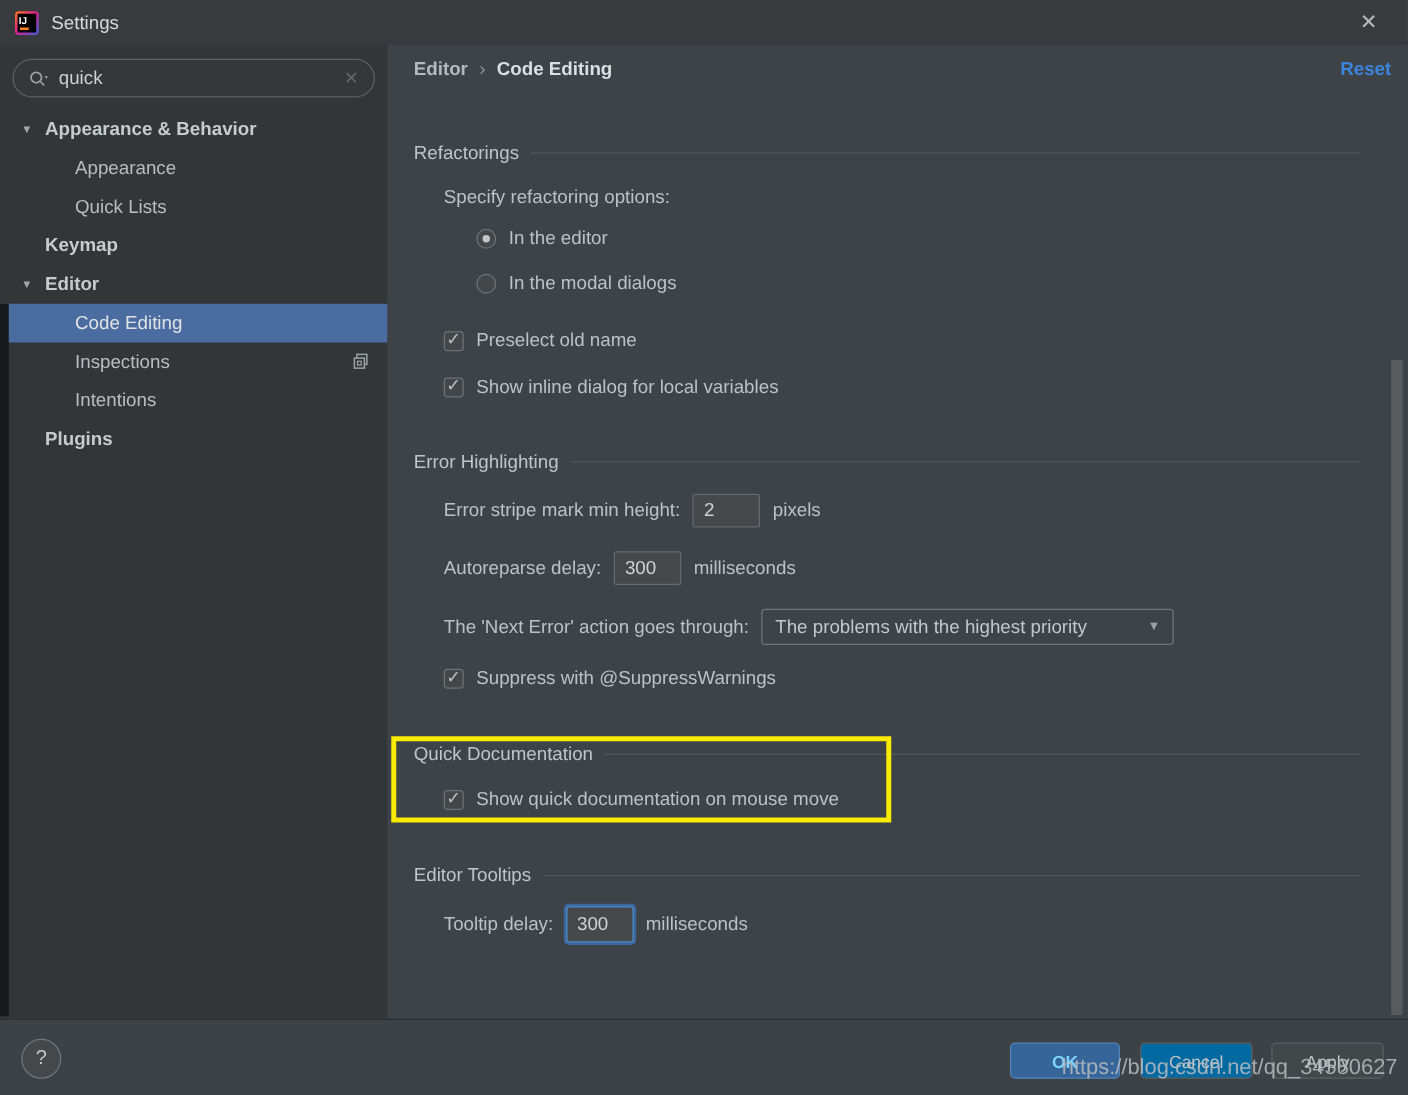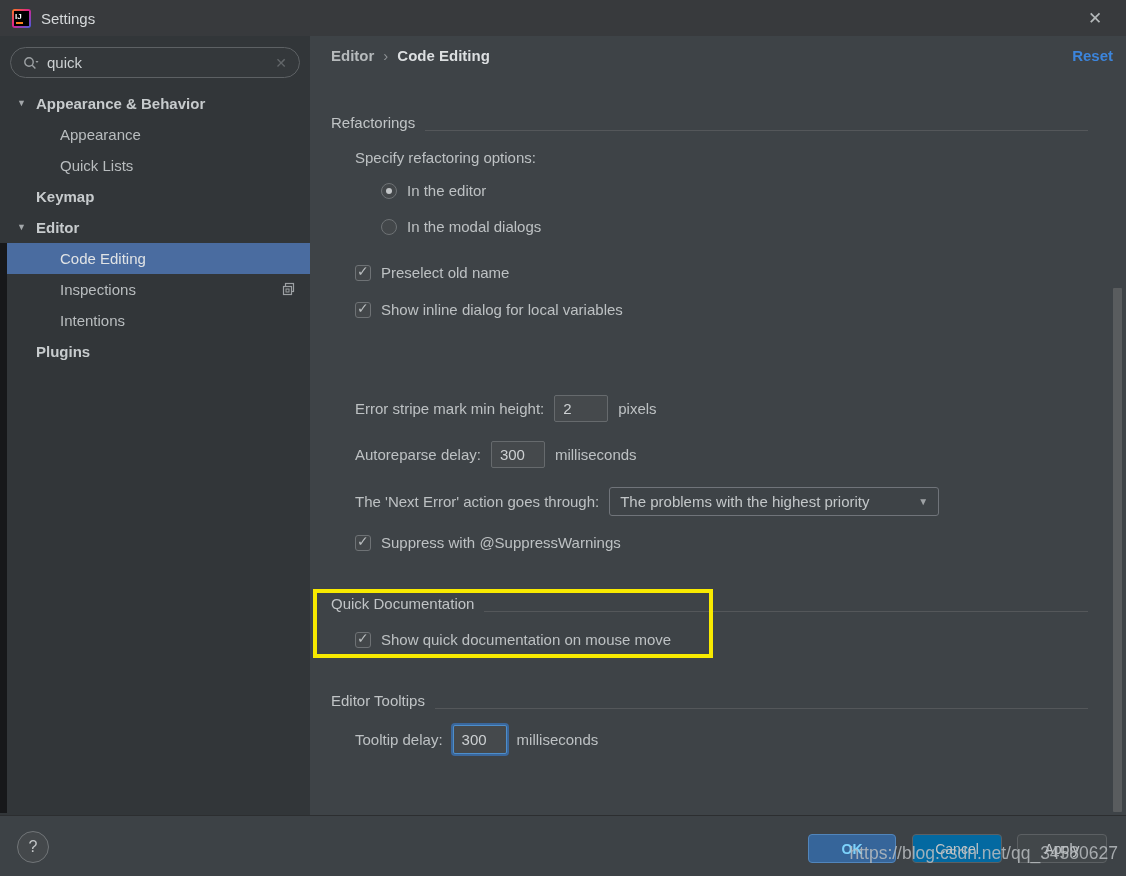--- a/index.html
+++ b/index.html
@@ -62,21 +62,21 @@
   
   .main {
     position:absolute; left:310px; top:36px; width:816px; height:779px;
     background:#3e4347;
   }
   .breadcrumb { position:absolute; left:21px; top:11px; display:flex; gap:9px; align-items:center; font-weight:bold; }
   .breadcrumb .parent { color:#b6babc; }
   .breadcrumb .sep { color:#8e9295; font-weight:normal; }
   .breadcrumb .current { color:#dcdfe1; }
   .reset-link { position:absolute; right:13px; top:11px; color:#3c85dc; font-weight:bold; cursor:pointer; }
-  .sec-header { position:absolute; left:21px; right:38px; display:flex; align-items:flex-end; gap:10px; color:#c0c4c6; }
+  .sec-header { position:absolute; left:21px; right:38px; display:flex; align-items:center; gap:10px; color:#c0c4c6; }
   .sec-header .line { flex:1; height:1px; background:#54575a; }
   .flabel { color:#bdc1c3; }
   .frow { position:absolute; display:flex; align-items:center; gap:10px; }
   .txt-input {
     background:#45494c; border:1px solid #666a6d; border-radius:2px;
     color:#cdd0d2; font-size:15px; font-family:inherit;
     width:54px; height:27px; padding:0 8px; outline:none;
   }
   .txt-input.focused {
     border:1px solid #4d8ecb; box-shadow:0 0 0 2px #3a679c; height:29px;
@@ -236,20 +236,24 @@
       </span>
     <span class="flabel">Preselect old name</span>
   </div>
   <div class="check-row" style="left:45px; top:265px;">
     <span class="cbox">
         <span class="mark">✓</span>
       </span>
     <span class="flabel">Show inline dialog for local variables</span>
   </div>
 
+  <div class="sec-header" style="top:325px;">
+    <span>Error Highlighting</span>
+    <div class="line"></div>
+  </div>
   <div class="frow" style="left:45px; top:359px;">
     <span class="flabel">Error stripe mark min height:</span>
     <input class="txt-input" value="2" style="">
     <span class="flabel">pixels</span>
   </div>
   <div class="frow" style="left:45px; top:405px;">
     <span class="flabel">Autoreparse delay:</span>
     <input class="txt-input" value="300" style="">
     <span class="flabel">milliseconds</span>
   </div>

